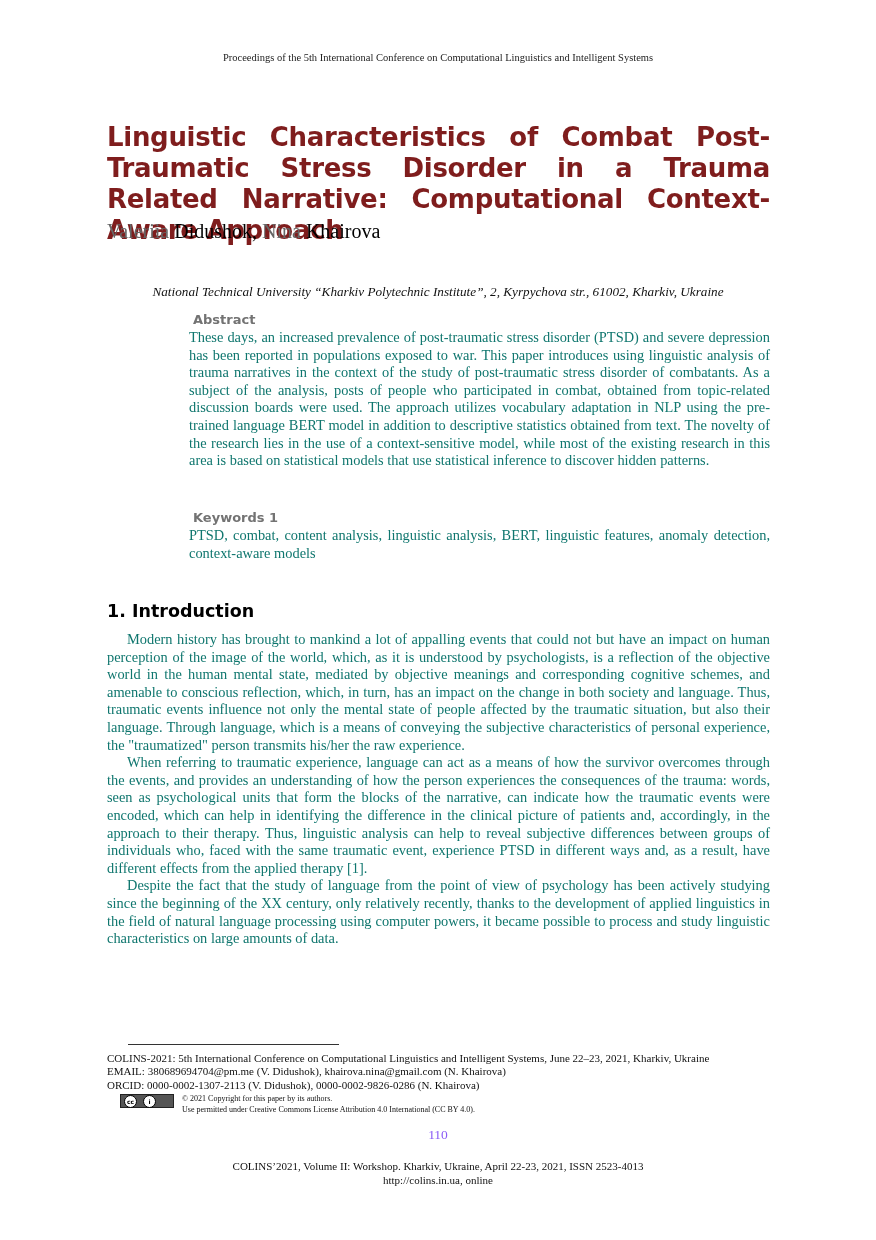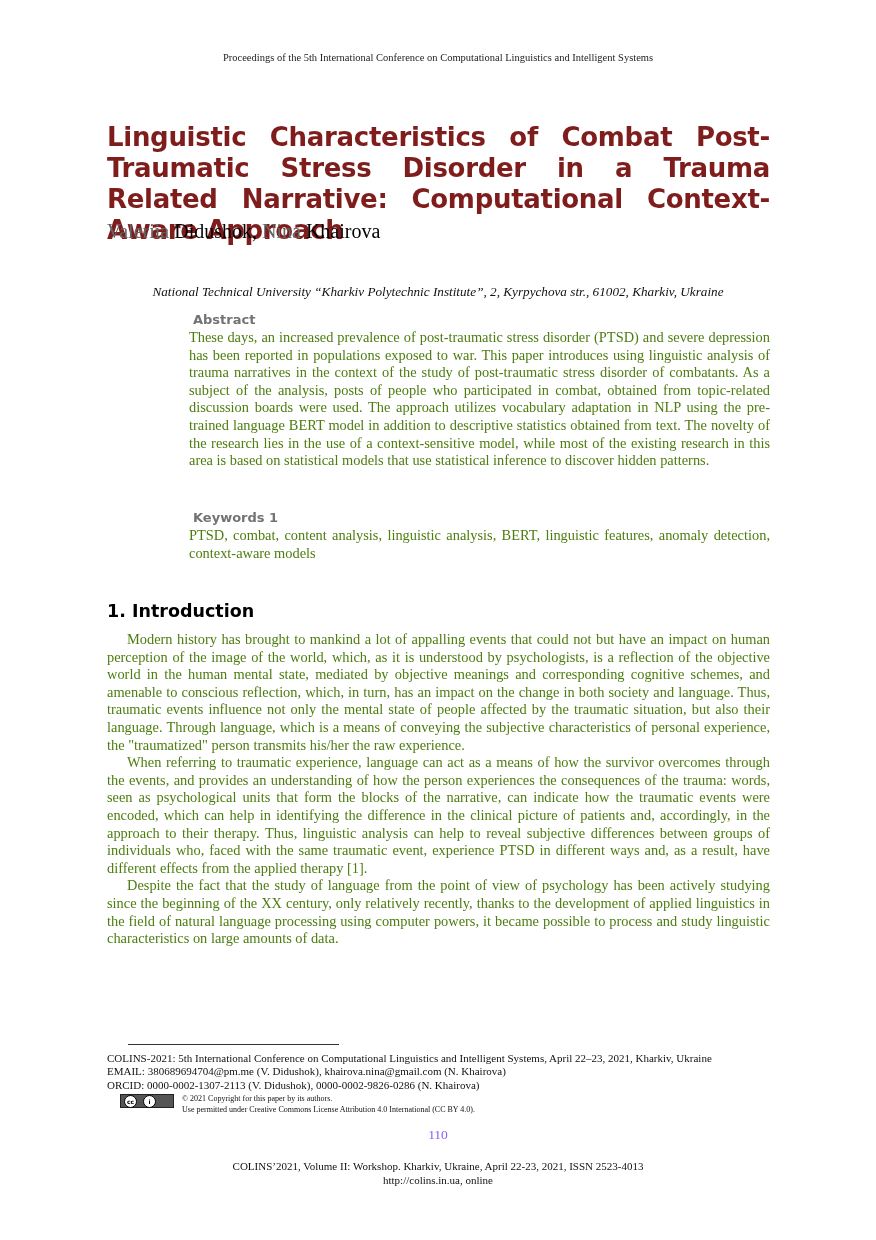--- a/index.html
+++ b/index.html
@@ -24,21 +24,21 @@
     font-family: "Liberation Serif", serif; font-style: italic; font-size: 13.2px; color: #111; margin-top: 26px;
   }
   .block-heading {
     font-family: "DejaVu Sans", "Liberation Sans", sans-serif; font-weight: bold; font-size: 13px; color: #737373;
     margin: 0 0 2px 4px;
   }
   .abstract { position: absolute; top: 312px; left: 189px; width: 581px; }
   .keywords { position: absolute; top: 510px; left: 189px; width: 581px; }
   .para {
     font-family: "Liberation Serif", serif; font-size: 14.4px; line-height: 17.6px;
-    text-align: justify; margin: 0; color: #4d7c0f;
+    text-align: justify; margin: 0; color: #0f766e;
   }
   .section-heading {
     position: absolute; top: 586px; left: 107px;
     font-family: "DejaVu Sans", "Liberation Sans", sans-serif; font-weight: bold; font-size: 17.5px; color: #000;
   }
   .body-text { position: absolute; top: 631px; left: 107px; width: 663px; }
   .body-text .para { text-indent: 20px; }
   .fn-rule { position: absolute; top: 1044px; left: 128px; width: 211px; border-top: 1px solid #333; }
   .footnotes {
     position: absolute; top: 1052px; left: 107px; width: 680px;
@@ -90,21 +90,21 @@
 
 <div class="body-text">
   <p class="para">Modern history has brought to mankind a lot of appalling events that could not but have an impact on human perception of the image of the world, which, as it is understood by psychologists, is a reflection of the objective world in the human mental state, mediated by objective meanings and corresponding cognitive schemes, and amenable to conscious reflection, which, in turn, has an impact on the change in both society and language. Thus, traumatic events influence not only the mental state of people affected by the traumatic situation, but also their language. Through language, which is a means of conveying the subjective characteristics of personal experience, the "traumatized" person transmits his/her the raw experience.</p>
   <p class="para">When referring to traumatic experience, language can act as a means of how the survivor overcomes through the events, and provides an understanding of how the person experiences the consequences of the trauma: words, seen as psychological units that form the blocks of the narrative, can indicate how the traumatic events were encoded, which can help in identifying the difference in the clinical picture of patients and, accordingly, in the approach to their therapy. Thus, linguistic analysis can help to reveal subjective differences between groups of individuals who, faced with the same traumatic event, experience PTSD in different ways and, as a result, have different effects from the applied therapy [1].</p>
   <p class="para">Despite the fact that the study of language from the point of view of psychology has been actively studying since the beginning of the XX century, only relatively recently, thanks to the development of applied linguistics in the field of natural language processing using computer powers, it became possible to process and study linguistic characteristics on large amounts of data.</p>
 </div>
 
 <div class="fn-rule"></div>
 
 <div class="footnotes">
-  <div>COLINS-2021: 5th International Conference on Computational Linguistics and Intelligent Systems, April 22–23, 2021, Kharkiv, Ukraine</div>
+  <div>COLINS-2021: 5th International Conference on Computational Linguistics and Intelligent Systems, June 22–23, 2021, Kharkiv, Ukraine</div>
   <div>EMAIL: 380689694704@pm.me (V. Didushok), khairova.nina@gmail.com (N. Khairova)</div>
   <div>ORCID: 0000-0002-1307-2113 (V. Didushok), 0000-0002-9826-0286 (N. Khairova)</div>
   <div class="cc-row">
     <div class="cc-badge">
       <div class="cc-circle">cc</div>
       <div class="cc-circle">i</div>
     </div>
     <div class="cc-lines">
       <div>©  2021 Copyright for this paper by its authors.</div>
       <div>Use permitted under Creative Commons License Attribution 4.0 International (CC BY 4.0).</div>

